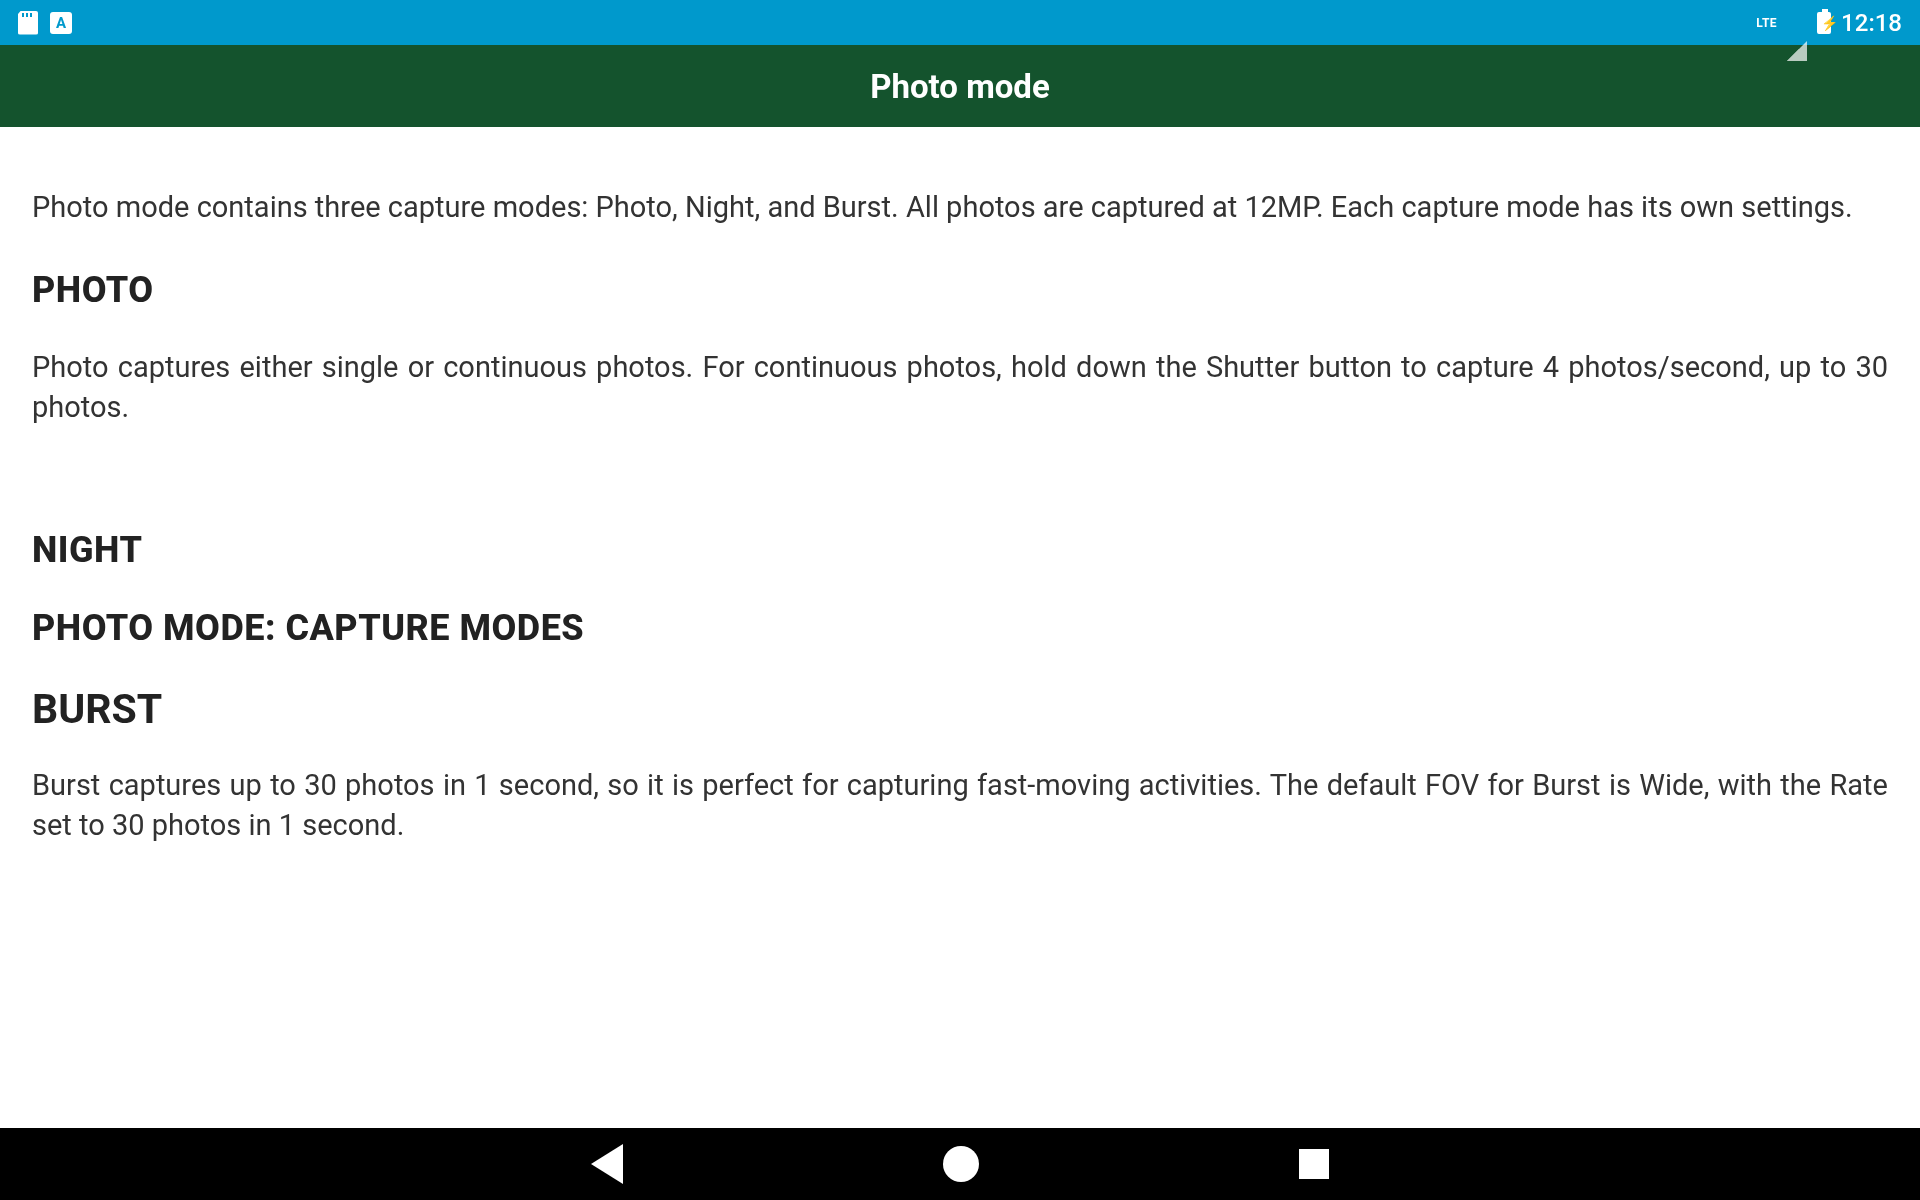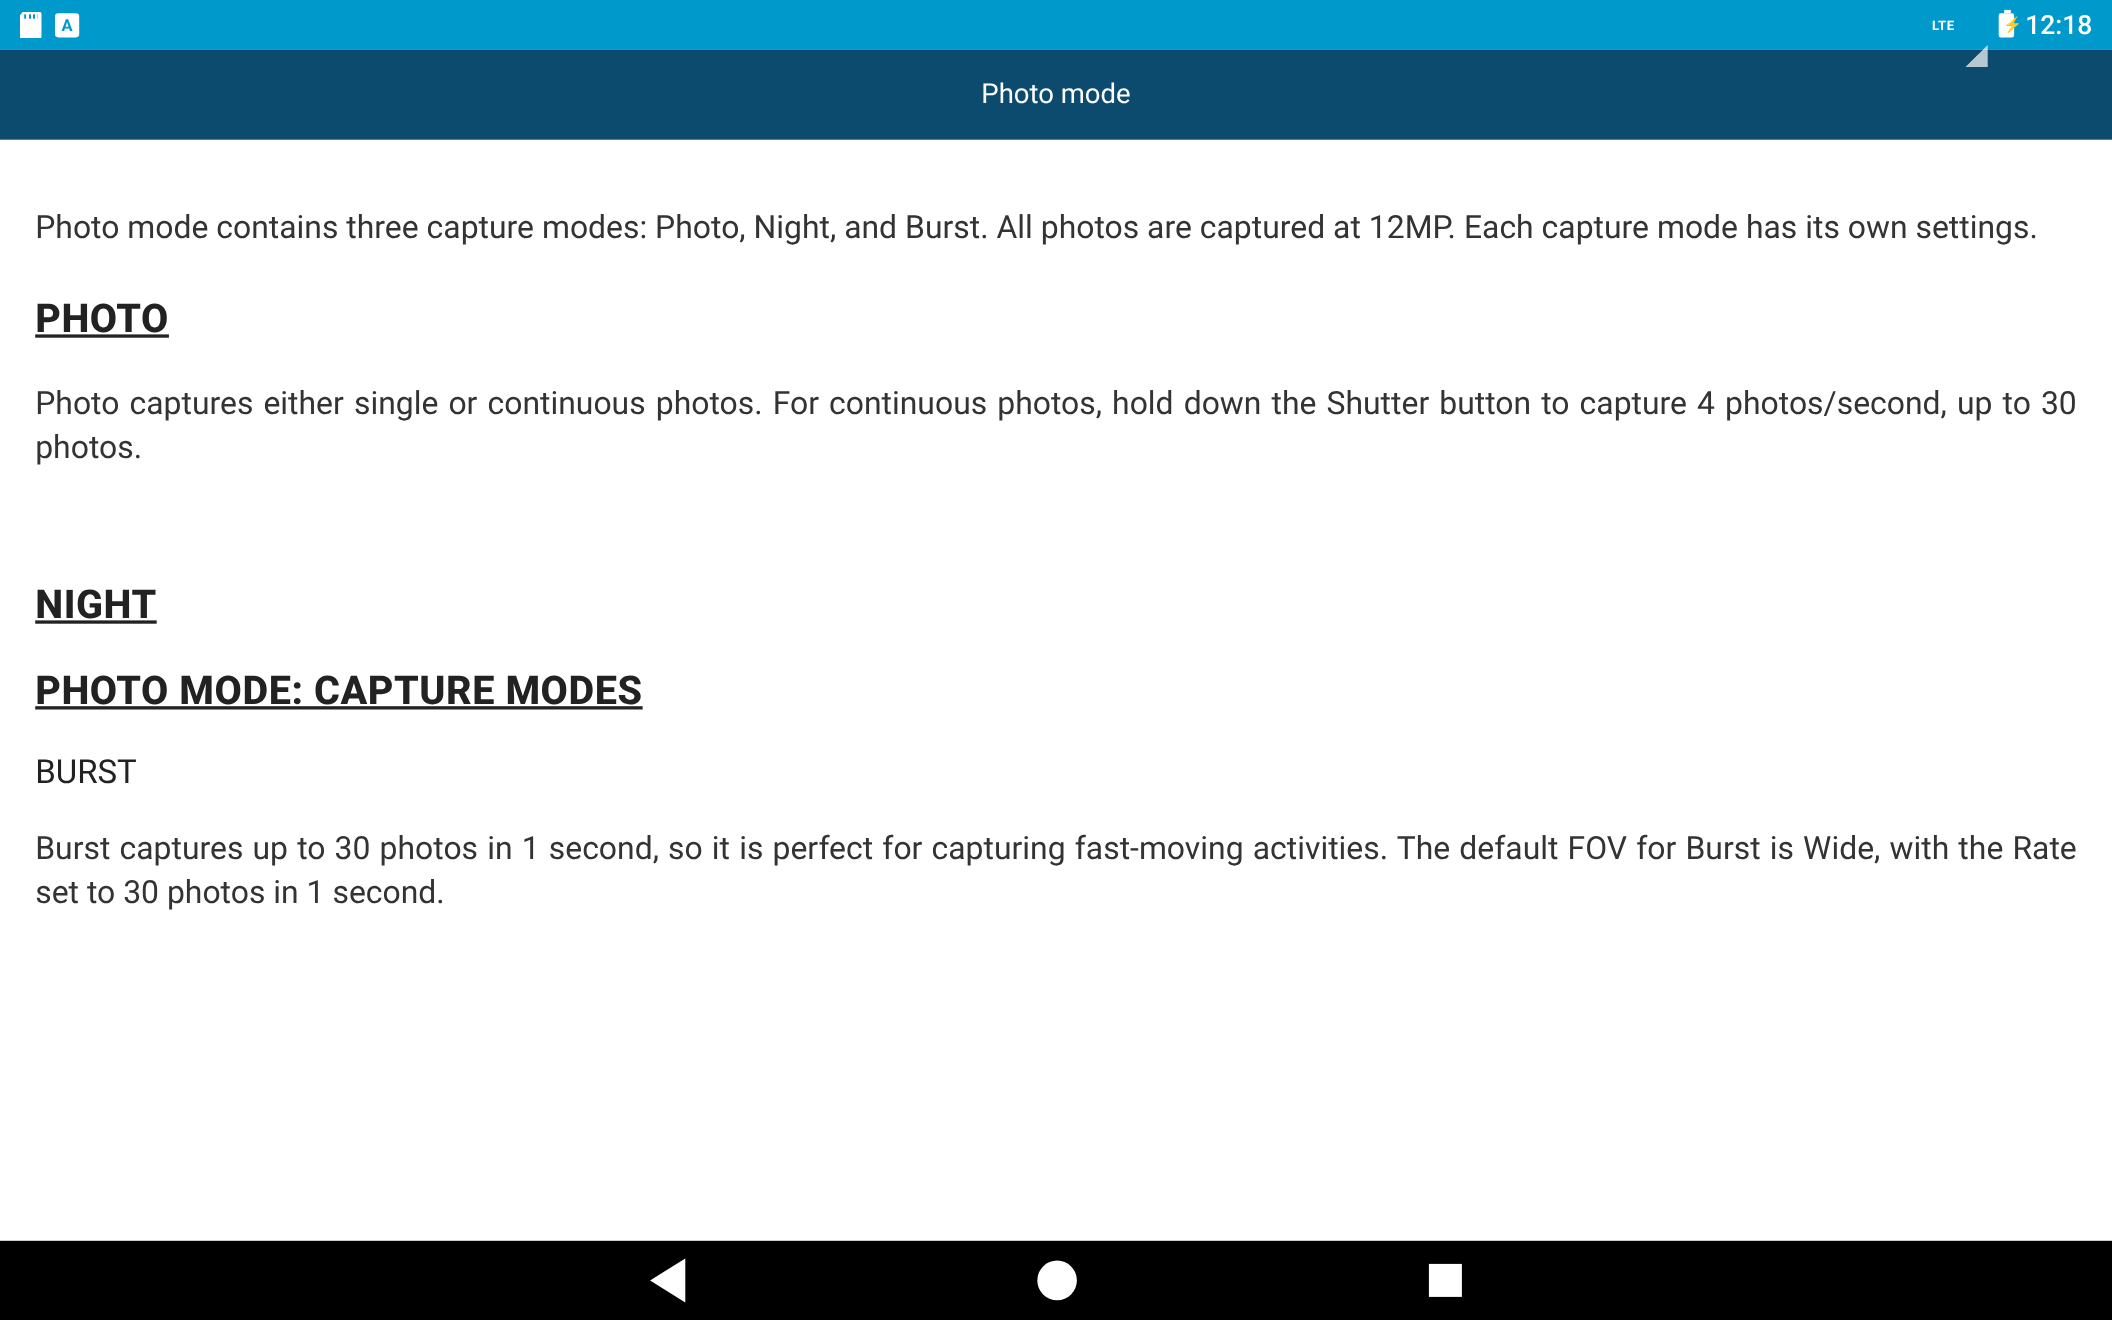--- a/index.html
+++ b/index.html
@@ -31,39 +31,39 @@
   
   .signal-tri { width: 0; height: 0; border-style: solid; border-width: 0 0 20px 20px; border-color: transparent transparent #fff transparent; opacity:0.7; position:relative;}
   .signal-fill { position:absolute; bottom:-20px; left:-20px; width:0; height:0; border-style:solid; border-width:0 0 12px 12px; border-color: transparent transparent #fff transparent; }
   
   .batt { width: 14px; height: 22px; border: 2px solid #fff; border-radius: 2px; position:relative; background:#fff;}
   .batt::before { content:""; position:absolute; top:-5px; left:3px; width:6px; height:3px; background:#fff;}
   .batt-bolt { position:absolute; top:2px; left:2px; color:#0099CC; font-size:14px; line-height:14px;}
   
   .app-bar {
     height: 82px;
-    background: #0c4a6e;
+    background: #14532d;
     display: flex;
     align-items: center;
     justify-content: center;
     color: #fff;
-    font-size: 25px;
-    font-weight: 400;
+    font-size: 33px;
+    font-weight: 700;
   }
   
   .content {
     padding: 60px 32px 32px 32px;
     height: calc(1200px - 45px - 82px - 72px);
     overflow: hidden;
     color: #222;
     border-radius: 28px;
   }
   .content p { font-size: 29px; line-height: 1.38; text-align: justify; margin-bottom: 42px; color: #333; }
-  .content h2 { font-size: 36px; font-weight: 800; letter-spacing: 0.5px; margin-bottom: 36px; margin-top: 20px; color:#222;text-decoration:underline;}
-  .content h3 { font-size: 30px; font-weight: 400; margin-bottom: 32px; margin-top: 16px; color:#222;}
+  .content h2 { font-size: 36px; font-weight: 800; letter-spacing: 0.5px; margin-bottom: 36px; margin-top: 20px; color:#222;}
+  .content h3 { font-size: 41px; font-weight: 700; margin-bottom: 32px; margin-top: 16px; color:#222;}
   .content .gap { height: 40px; }
   
   .nav-bar {
     position: absolute;
     bottom: 0; left: 0; right: 0;
     height: 72px;
     background: #000;
     display: flex;
     align-items: center;
     justify-content: center;

